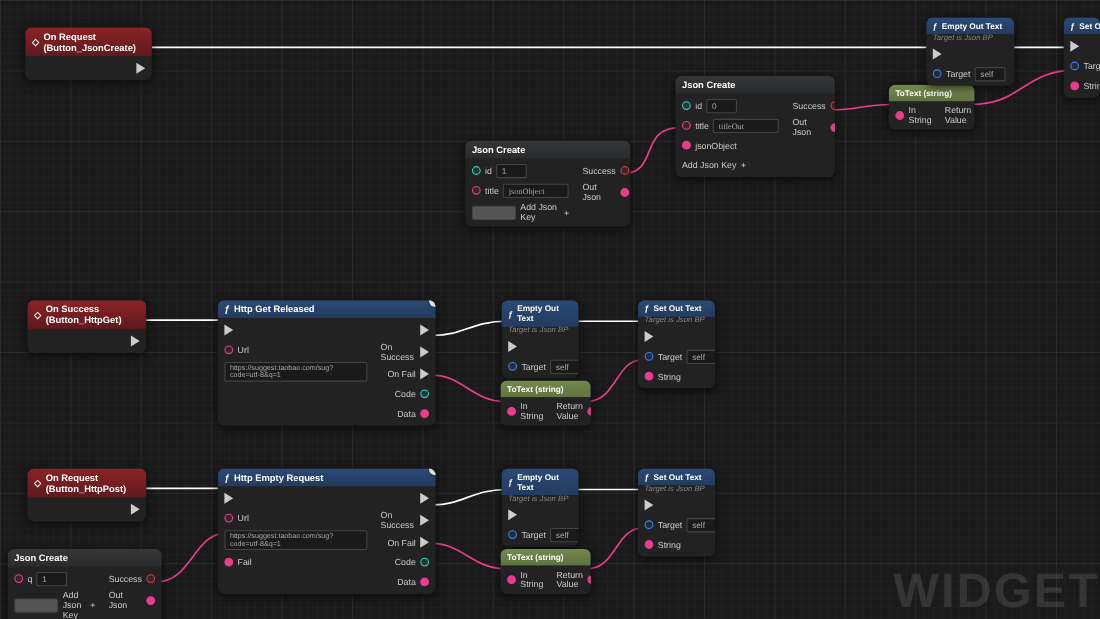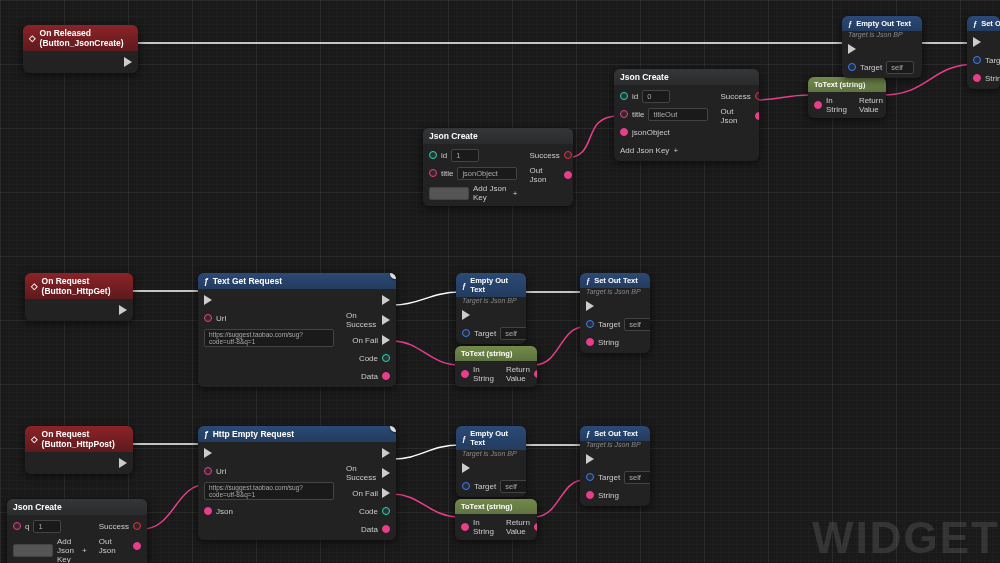--- a/index.html
+++ b/index.html
@@ -73,21 +73,21 @@
   .pin.blue { background: #3b82f620; border-color: #3b82f6; }
   .field {
     background: #1a1a1a;
     border: 1px solid #444;
     padding: 1px 4px;
     font-size: 7.5px;
     color: #aaa;
     border-radius: 2px;
     min-width: 28px;
   }
-  .field.wide { min-width: 60px; }
+  .field.wide { min-width: 60px; font-family: Liberation Serif, serif; }
   .sub { font-size: 7px; color: #888; font-style: italic; }
   .clock {
     position: absolute;
     right: -5px;
     top: -5px;
     width: 11px; height: 11px;
     background: #ddd;
     border-radius: 50%;
     box-shadow: 0 1px 2px rgba(0,0,0,0.5);
   }
@@ -113,21 +113,21 @@
   <path d="M 393 341 C 420 341 430 365 459 365" stroke="#e83e8c" stroke-width="1.5" fill="none"></path>
   <path d="M 534 365 C 560 365 560 327 584 327" stroke="#e83e8c" stroke-width="1.5" fill="none"></path>
   <path d="M 393 494 C 420 494 430 517 459 517" stroke="#e83e8c" stroke-width="1.5" fill="none"></path>
   <path d="M 534 517 C 560 517 560 480 584 480" stroke="#e83e8c" stroke-width="1.5" fill="none"></path>
   <path d="M 142 529 C 175 529 175 484 208 484" stroke="#e83e8c" stroke-width="1.5" fill="none"></path>
 </svg>
 
 <div class="node" style="left:23px; top:25px; width:115px;">
   <div class="hdr hdr-red">
       <span>◇</span>
-      <span>On Released (Button_JsonCreate)</span>
+      <span>On Request (Button_JsonCreate)</span>
     </div>
   <div class="body">
       <div class="col" style="flex:1"></div>
       <div class="col">
         <div class="row">
           <div class="pin exec out"></div>
         </div>
       </div>
     </div>
 </div>
@@ -263,37 +263,37 @@
           <div class="pin magenta fill"></div>
           <span>String</span>
         </div>
       </div>
   </div>
 </div>
 
 <div class="node" style="left:25px; top:273px; width:108px;">
   <div class="hdr hdr-red">
       <span>◇</span>
-      <span>On Request (Button_HttpGet)</span>
+      <span>On Success (Button_HttpGet)</span>
     </div>
   <div class="body">
       <div class="col" style="flex:1"></div>
       <div class="col">
         <div class="row">
           <div class="pin exec out"></div>
         </div>
       </div>
     </div>
 </div>
 
 <div class="node" style="left:198px; top:273px; width:198px;">
   <div class="clock"></div>
   <div class="hdr hdr-blue">
       <span>ƒ</span>
-      <span>Text Get Request</span>
+      <span>Http Get Released</span>
     </div>
   <div class="body">
     <div class="col">
       <div class="row">
           <div class="pin exec"></div>
         </div>
       <div class="row">
           <div class="pin magenta"></div>
           <span>Url</span>
         </div>
@@ -419,21 +419,21 @@
         </div>
       <div class="row">
           <div class="pin magenta"></div>
           <span>Url</span>
         </div>
       <div class="row">
           <span class="field" style="min-width:130px;font-size:6.5px">https://suggest.taobao.com/sug?code=utf-8&amp;q=1</span>
         </div>
       <div class="row">
           <div class="pin magenta fill"></div>
-          <span>Json</span>
+          <span>Fail</span>
         </div>
     </div>
     <div class="col" style="align-items:flex-end">
       <div class="row">
           <div class="pin exec out"></div>
         </div>
       <div class="row">
           <span>On Success</span>
           <div class="pin exec out"></div>
         </div>

